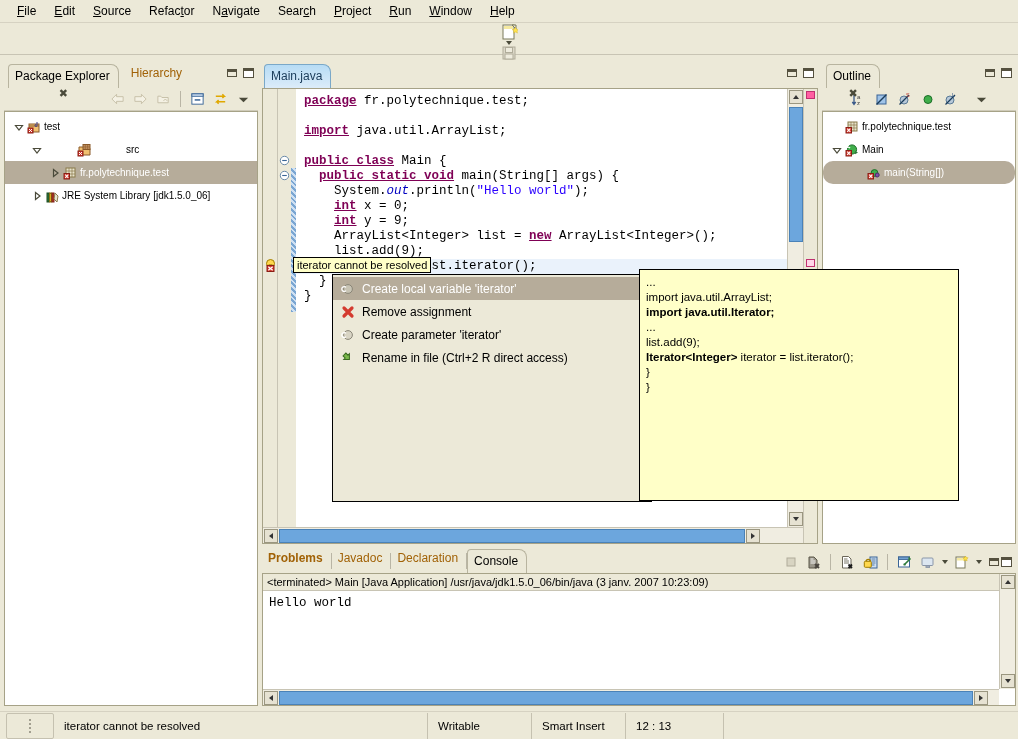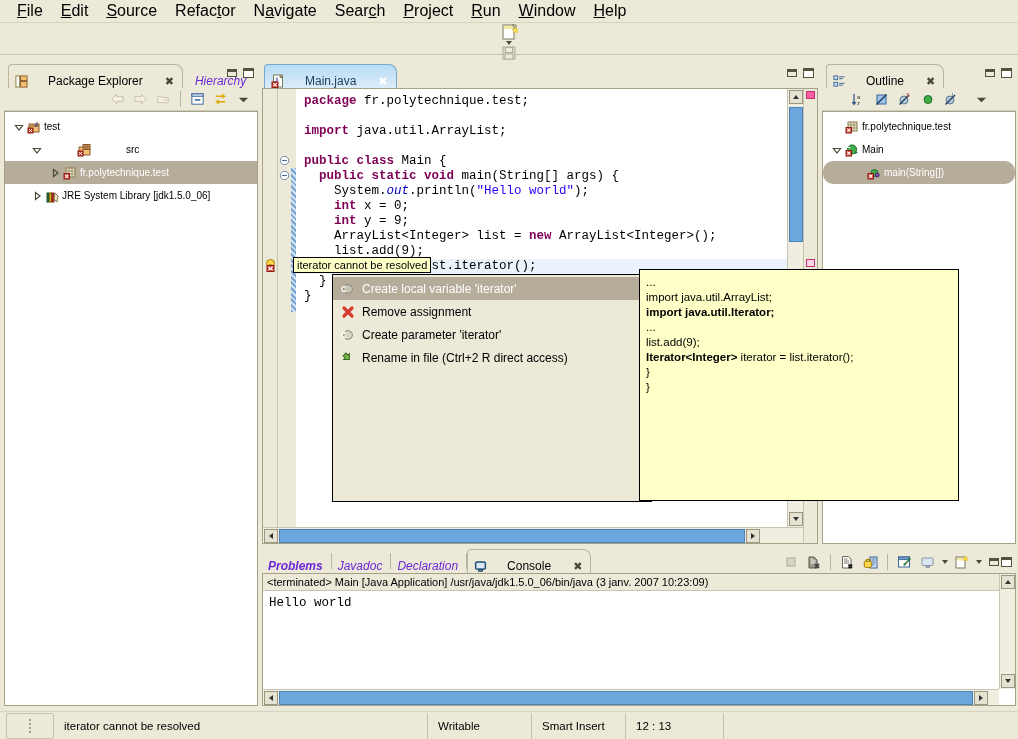--- a/index.html
+++ b/index.html
@@ -9,21 +9,21 @@
     font-size: 11px;
     background: #ece9d8;
     color: #000;
     position: relative;
   }
   .app { position:absolute; inset:0; background:#ece9d8; }
 
   
   .menubar { height:23px; display:flex; align-items:center; padding-left:8px;
              background:#ece9d8; border-bottom:1px solid #d6d2c2; }
-  .menu-item { font-size:16px; padding:2px 9px; color:#000; cursor:default; }
+  .menu-item { font-size:12px; padding:2px 9px; color:#000; cursor:default; }
   .menu-item u { text-decoration:underline; }
 
   
   .toolbar { height:32px; display:flex; align-items:center; padding:0 4px;
              background:#ece9d8; border-bottom:1px solid #c8c4b4; position:relative;flex-direction:column;}
   .tb-sep { width:1px; height:20px; background:#b9b5a5; margin:0 5px; }
   .tb-btn { width:24px; height:24px; display:flex; align-items:center; justify-content:center;
             position:relative; }
   .tb-btn.pressed { border:1px solid #a9a48f; background:#e0dcc8;
                     box-shadow: inset 1px 1px 0 #fdfbf0; border-radius:2px; }
@@ -33,26 +33,26 @@
   .tb-arrow.dis::after { border-top-color:#b5b1a0; }
   .spacer { flex:1; }
   .persp-btn { display:flex;align-items:center;gap:3px; padding:2px 6px 2px 3px; height:24px;
                border:1px solid #a9a48f; background:#e6e2cf; border-radius:2px; margin-right:6px;
                box-shadow: inset 1px 1px 0 #fdfbf0; }
   .persp-btn span { font-size:12px; }
 
   
   .panel { position:absolute; background:#ece9d8; }
   .tabrow { height:26px; position:relative; display:flex; align-items:flex-end; }
-  .vtab { height:22px; display:flex; align-items:flex-end; gap:20px; padding:0 8px 0 6px;
-          font-size:12px; position:relative; }
+  .vtab { height:22px; display:flex; align-items:center; gap:4px; padding:0 8px 0 6px;
+          font-size:12px; position:relative;flex-direction:column; }
   .vtab.active { background:#ece9d8; border-top:1px solid #b8b49f;
                  border-left:1px solid #b8b49f; border-right:1px solid #b8b49f;
                  border-radius:4px 8px 0 0; height:24px; }
-  .vtab.inactive { color:#6d28d9;font-style:italic; }
+  .vtab.inactive { color:#a16207; }
   .tab-close { font-size:11px; color:#4a4a3a; margin-left:2px; }
   .panel-ctrl { position:absolute; right:4px; top:6px; display:flex; gap:6px; align-items:center;}
   .ico-min { width:10px;height:8px; border:1px solid #55513f; border-top-width:3px; background:#ece9d8;}
   .ico-max { width:11px;height:10px; border:1px solid #55513f; border-top-width:3px; background:#fff;}
 
   .viewtoolbar { height:23px; display:flex; align-items:center; justify-content:flex-end;
                  gap:2px; padding-right:4px; background:#ece9d8;
                  border-bottom:1px solid #cfcbb9;}
   .vt-sep { width:1px;height:16px;background:#b9b5a5; margin:0 4px; }
   .vt-btn { width:21px;height:20px;display:flex;align-items:center;justify-content:center;}
@@ -64,21 +64,21 @@
   .trow { height:23px; display:flex; align-items:center; padding-left:4px; white-space:nowrap;}
   .trow.sel { background:#b6ac9a; color:#fff; }
   .twist { width:16px; display:flex; align-items:center; justify-content:center; }
   .tlabel { margin-left:3px; }
   .codewrap { position:absolute; inset:0; display:flex; }
   .ann-ruler { width:15px; background:#ece9d8; border-right:1px solid #c8c4b4; position:relative;}
   .fold-ruler { width:13px; background:#ece9d8; position:relative; }
   .change-bar { width:5px; background:#ece9d8; position:relative;}
   .code { flex:1; position:relative; font-family:"Liberation Mono", monospace; font-size:12.5px;
           line-height:15px; padding-top:5px; white-space:pre; overflow:hidden; background:#fff;}
-  .k { color:#7f0055; font-weight:bold; }
+  .k { color:#7f0055; font-weight:bold;text-decoration:underline; }
   .s { color:#2a00ff; }
   .f { color:#0000c0; font-style:italic; }
   .cline { padding-left:8px; height:15px; }
   .cline.curr { background:#eaf2fb; }
 
   
   .vscroll { position:absolute; top:0; right:0; bottom:0; width:16px; background:#f0ede1;
              border-left:1px solid #c8c4b4;}
   .vscroll .btn { width:14px;height:14px;margin:1px; background:#e6e2d2;border:1px solid #9a9680;
                   display:flex;align-items:center;justify-content:center;}

